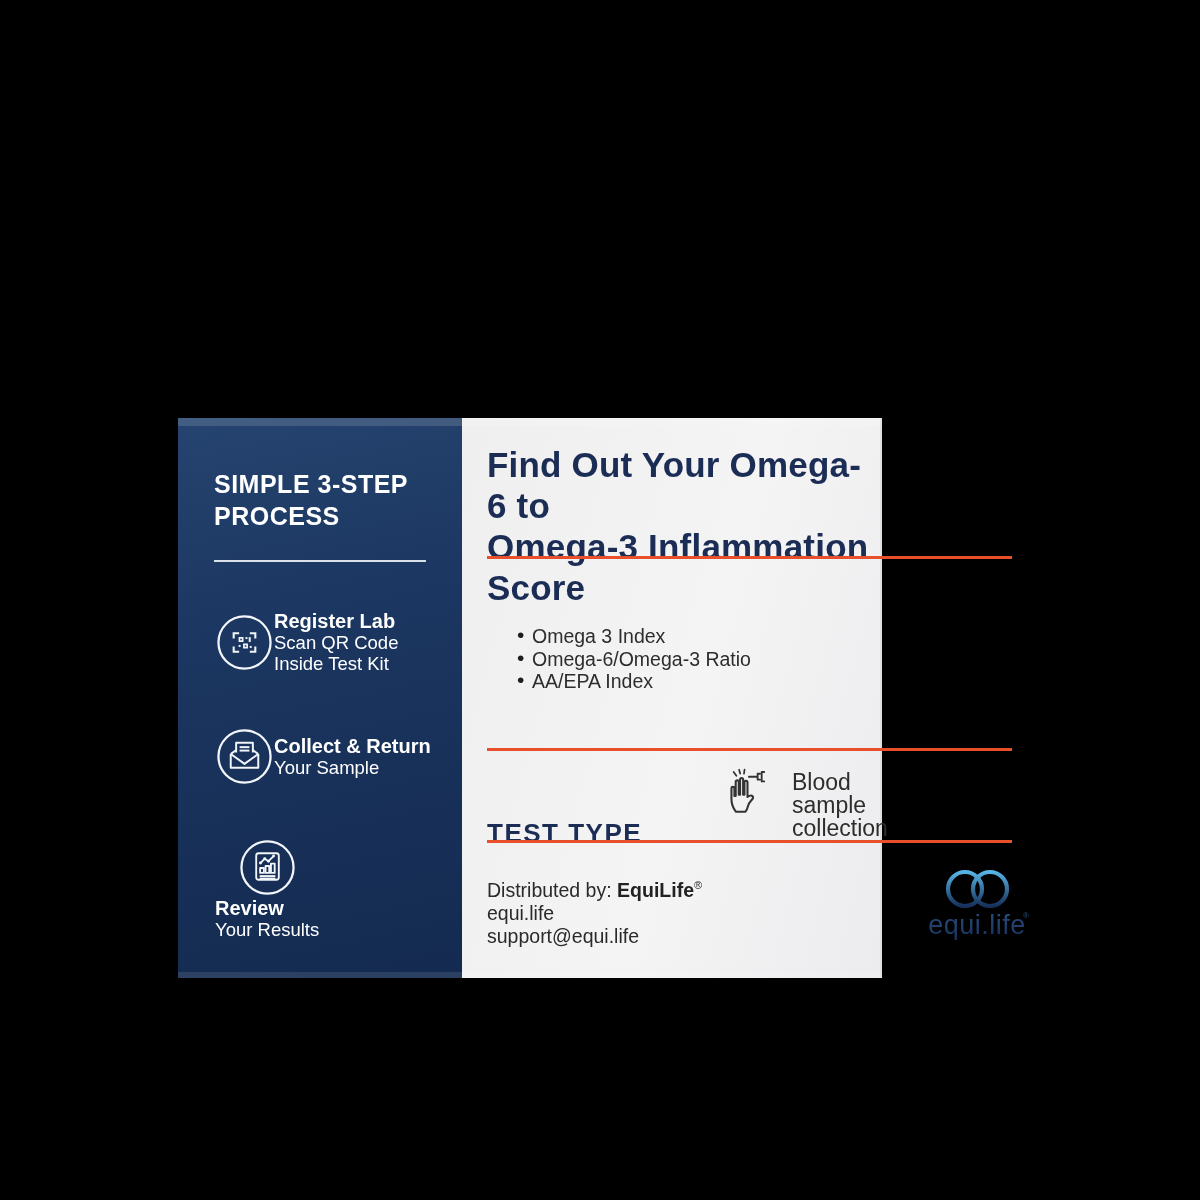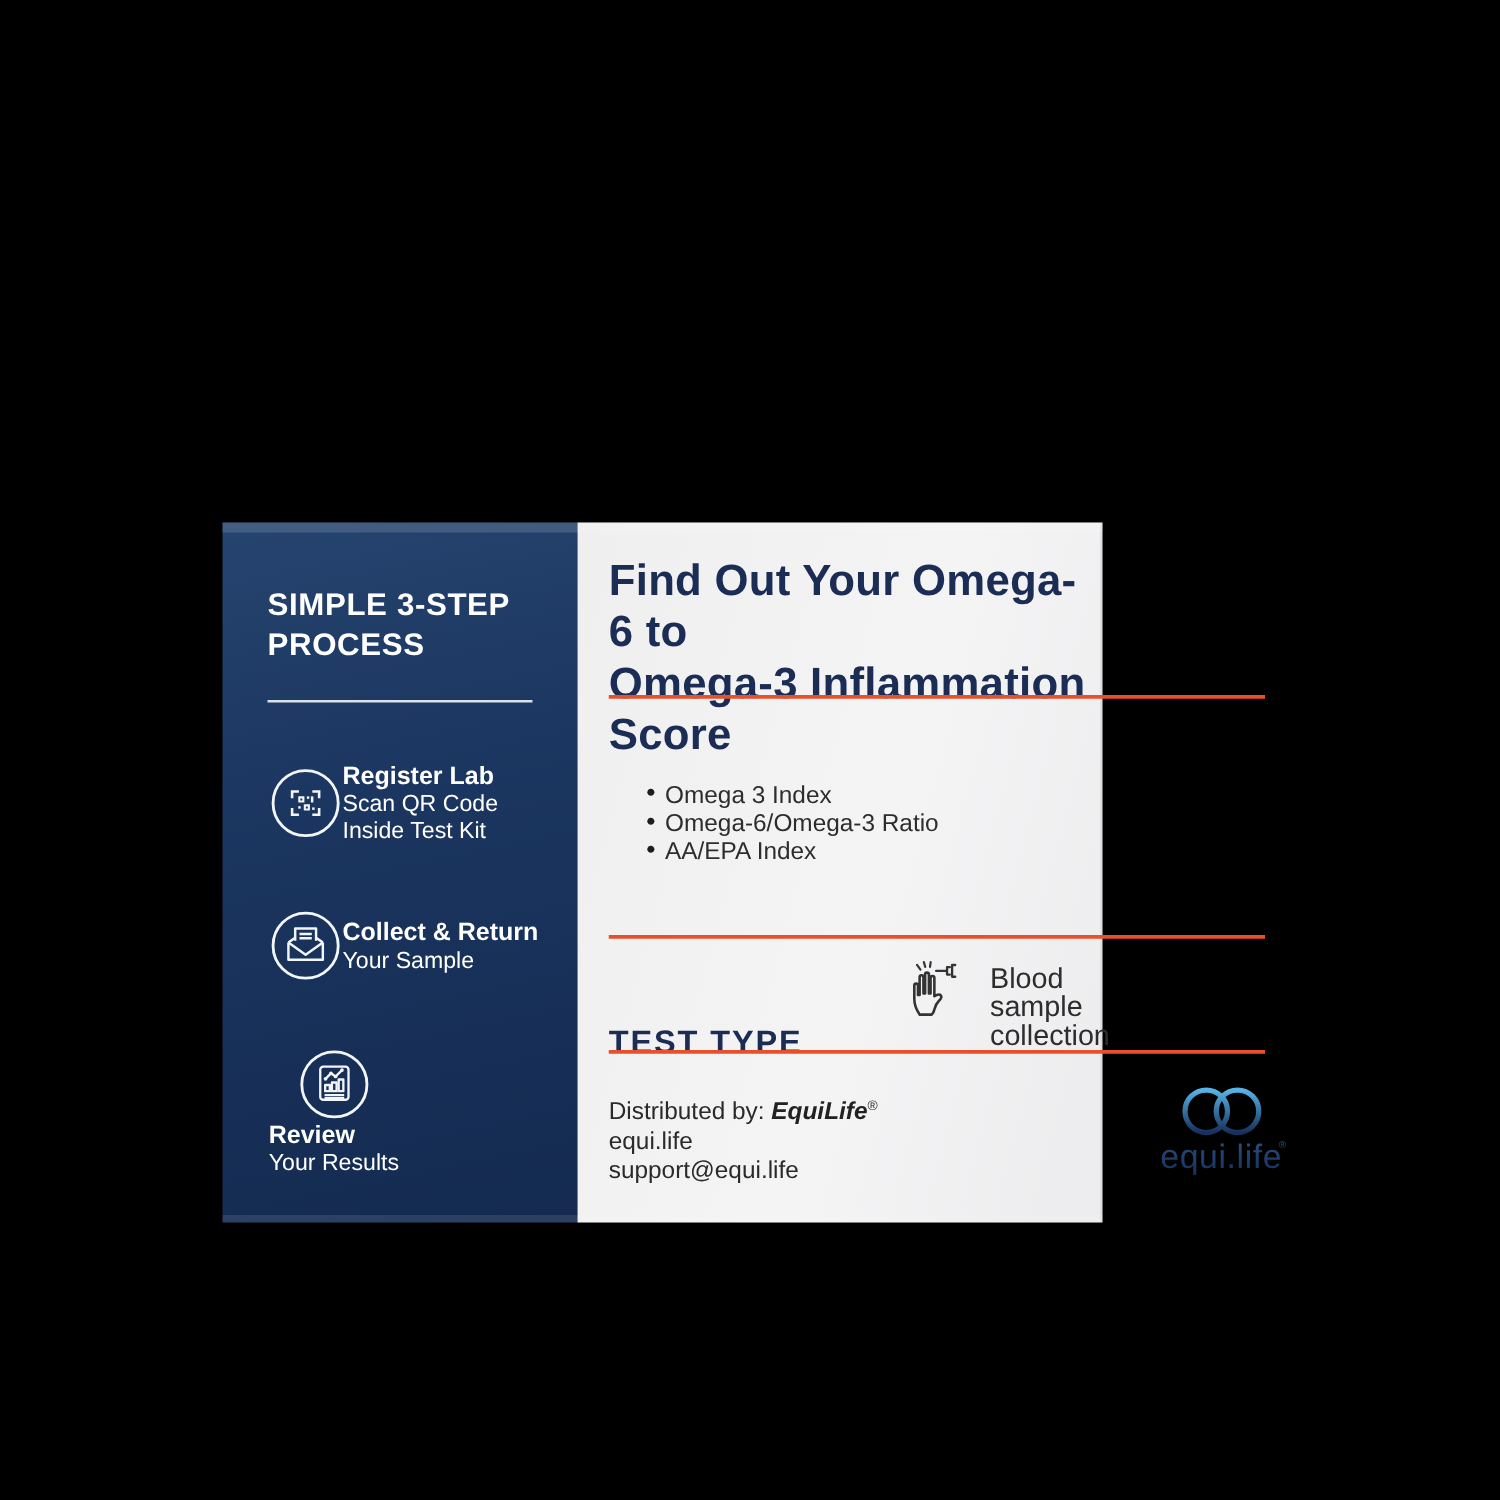--- a/index.html
+++ b/index.html
@@ -90,21 +90,21 @@
   .tt-label {
     position: absolute; left: 330px; top: 353px;
     font-size: 23px; line-height: 23px; color: var(--body-text, #2d2d2d);
   }
 
   
   .dist-block {
     position: absolute; left: 25px; top: 456px;
     font-size: 19.5px; line-height: 23px; color: #2a2a2a;
   }
-  .dist-line1 b { font-weight: bold; color: #222; font-style: italic; }
+  .dist-line1 b { font-weight: bold; color: #222; }
   .dist-line1 sup { font-size: 11px; }
   .logo-block { position: absolute; left: 464px; top: 448px; width: 110px; height: 80px; }
   .logo-block svg { display: block; width: 110px; height: 80px; }
 </style>
 </head>
 <body>
 
 <div class="card">
 
   <div class="sidebar">

